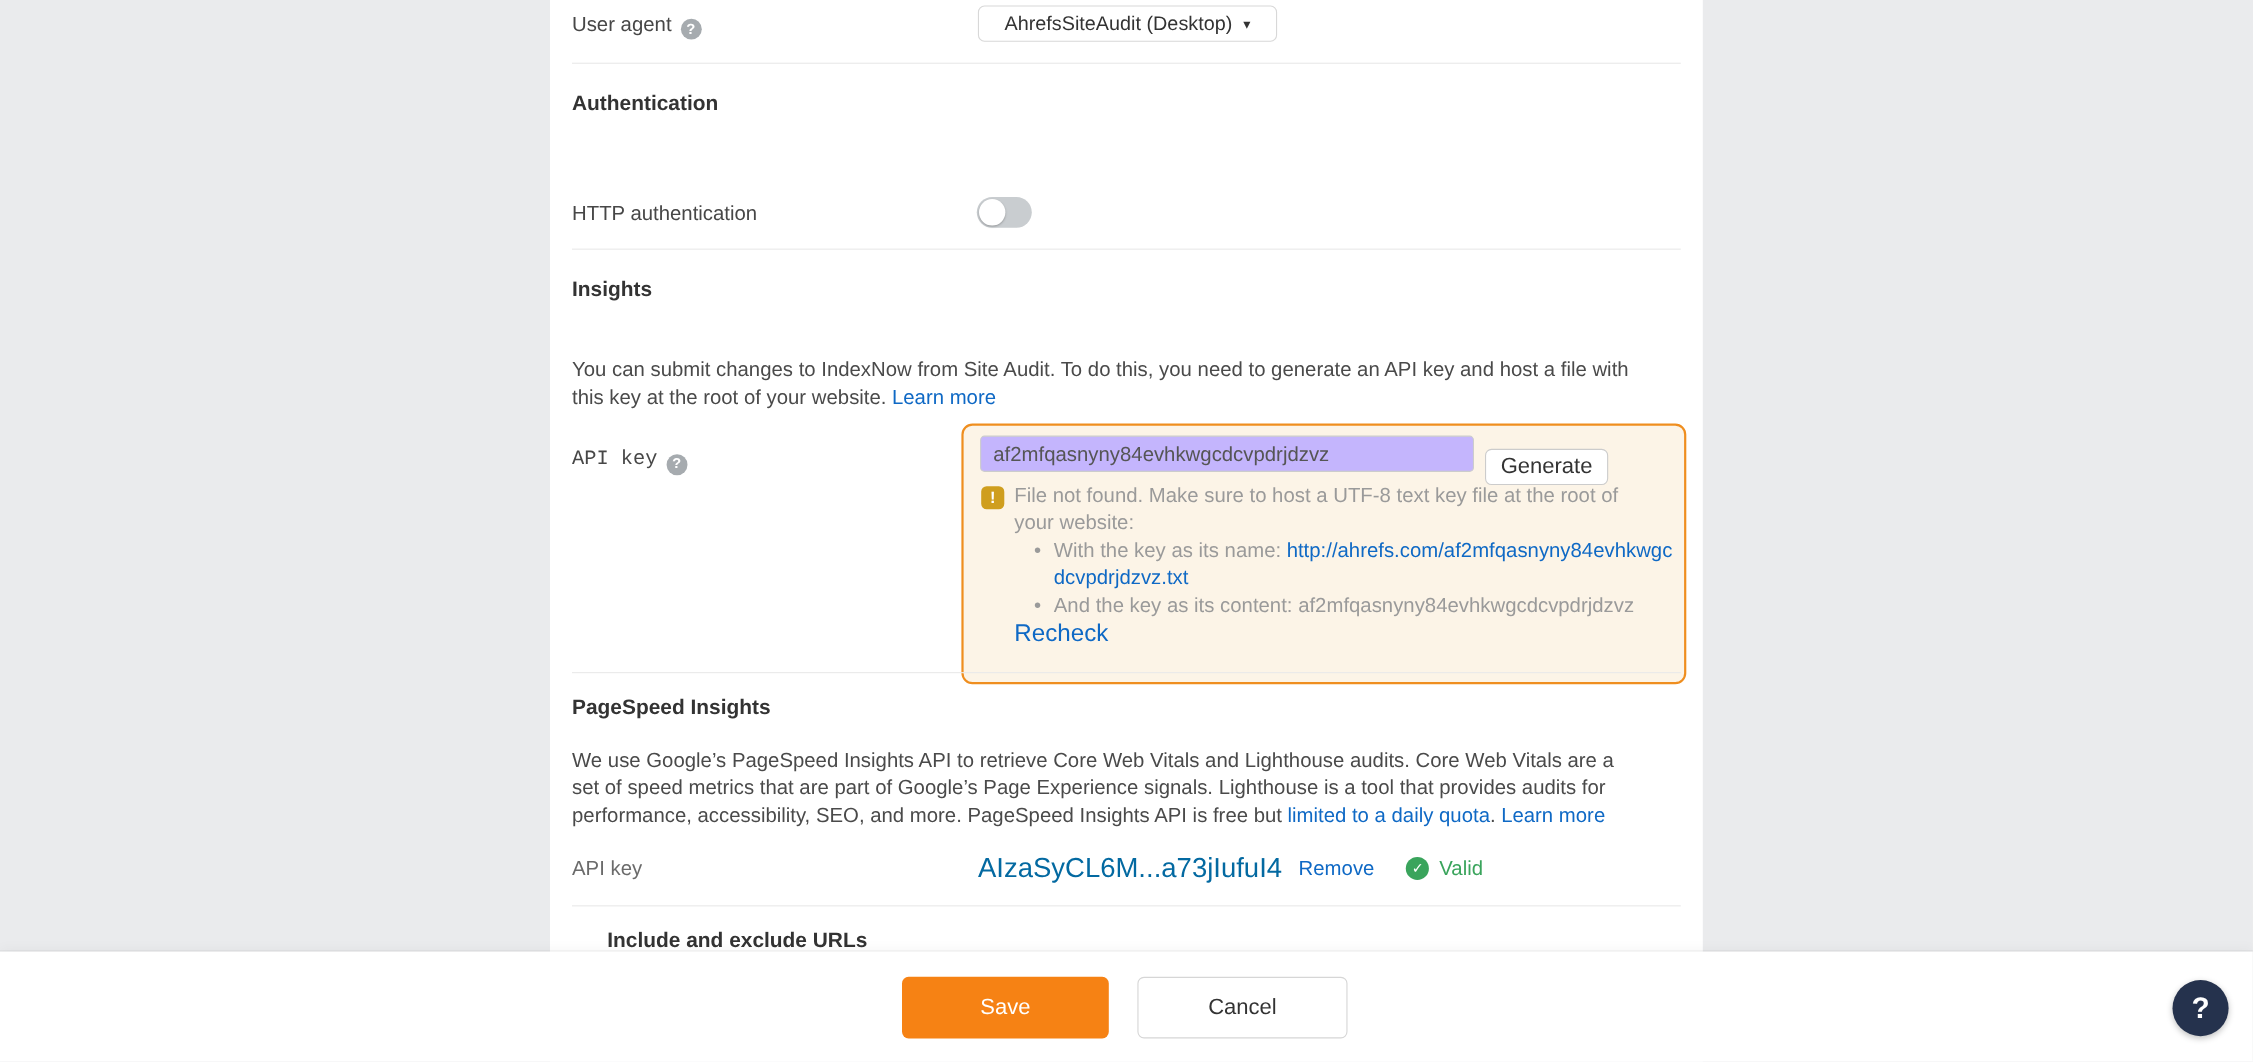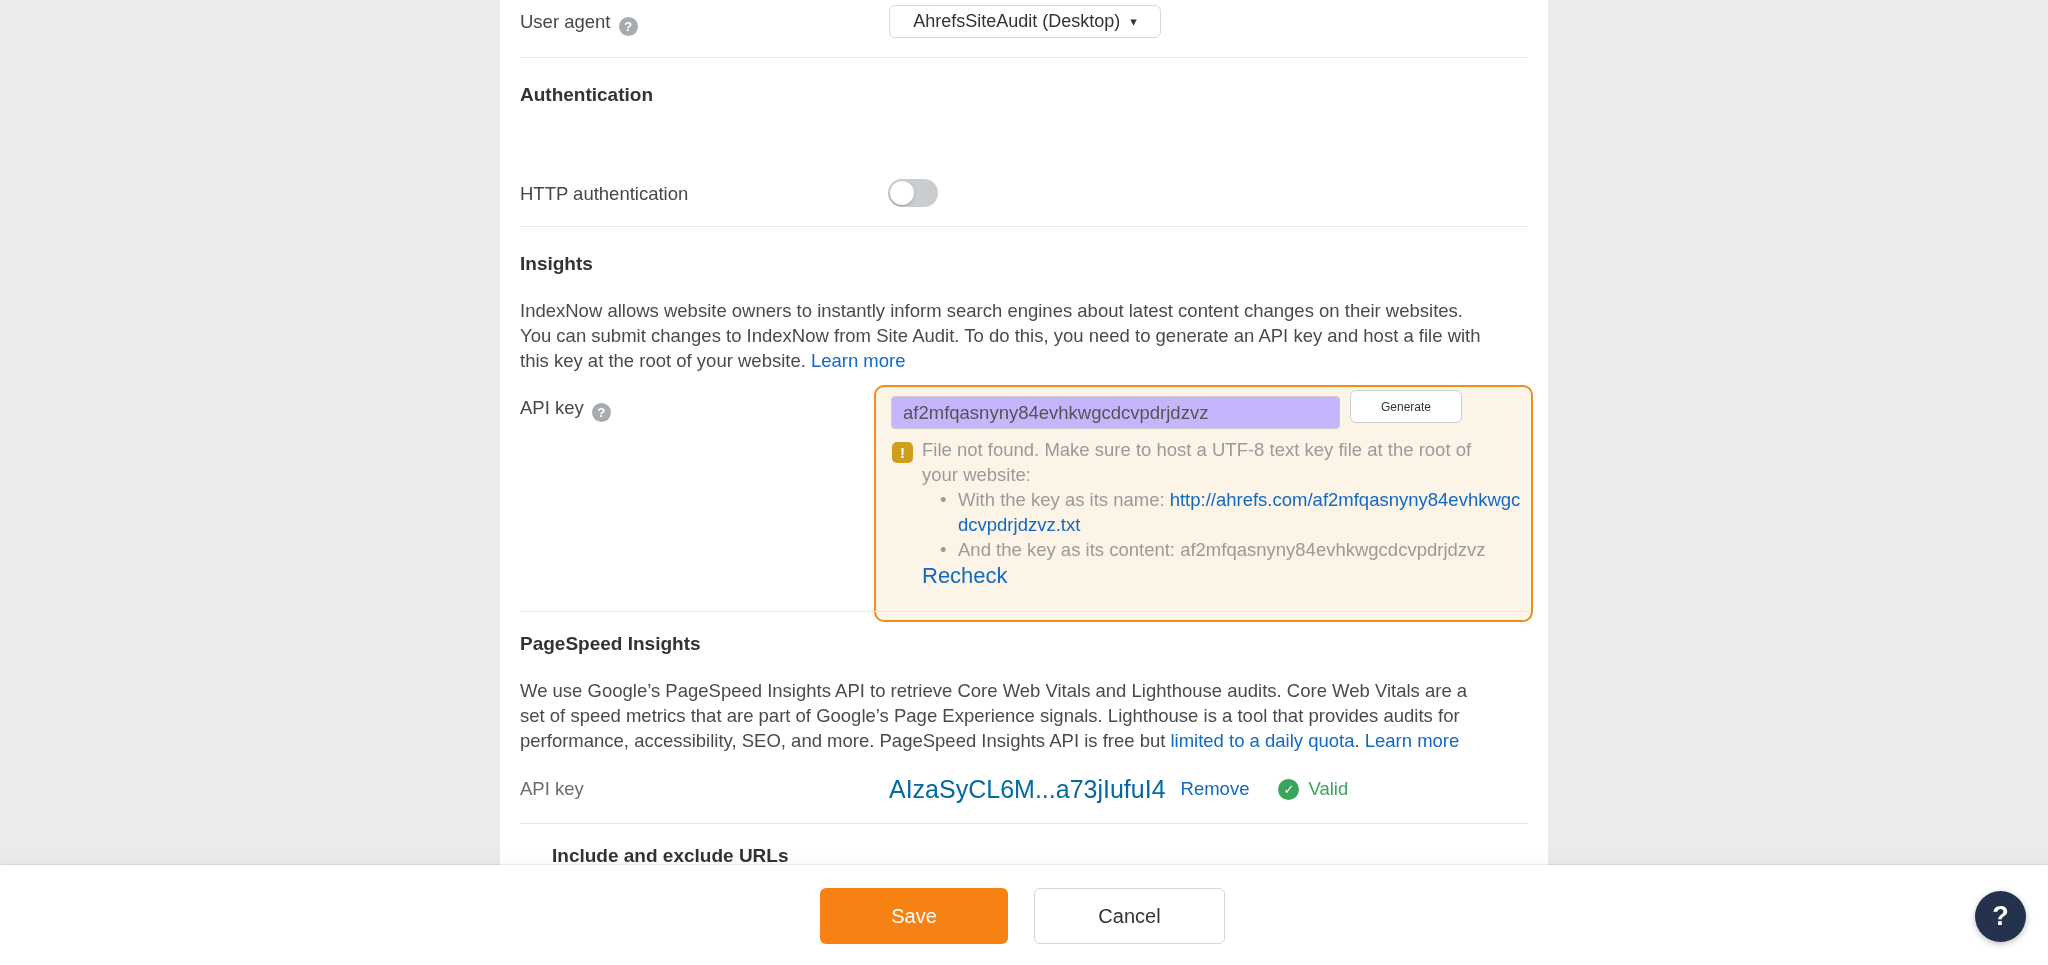--- a/index.html
+++ b/index.html
@@ -24,24 +24,24 @@
   .toggle { position:absolute; left:388px; top:179px; width:50px; height:28px;
     background:#c9cdd0; border-radius:14px; cursor:pointer; }
   .toggle .knob { position:absolute; left:2px; top:2px; width:24px; height:24px;
     border-radius:50%; background:#ffffff; box-shadow:0 1px 2px rgba(0,0,0,0.25); }
   .keybox { position:absolute; left:374px; top:385px; width:659px; height:237px;
     background:#fcf4e7; border:2px solid #ef8e1f; border-radius:10px; }
   .key-input { position:absolute; left:15px; top:9px; width:449px; height:33px;
     border:1px solid #cccccc; border-radius:4px; background:#c4b5fd;
     font-family:"Liberation Sans","DejaVu Sans",sans-serif;
     font-size:18.5px; color:#555555; padding:0 11px; }
-  .generate-btn { position:absolute; left:474px; top:3px; width:112px; height:33px;
+  .generate-btn { position:absolute; left:474px; top:21px; width:112px; height:33px;
     background:#ffffff; border:1px solid #cccccc; border-radius:6px;
     font-family:"Liberation Sans","DejaVu Sans",sans-serif;
-    font-size:12px; color:#333333; cursor:pointer; }
+    font-size:20px; color:#333333; cursor:pointer; }
   .warn-icon { position:absolute; left:16px; top:55px; width:21px; height:21px;
     border-radius:5px; background:#cf9e1e; color:#ffffff; font-size:15px; font-weight:bold;
     text-align:center; line-height:21px; }
   .warn-text { position:absolute; left:46px; top:50px; font-size:18.5px; color:#9a9a9a; line-height:25px; }
   .bullets { position:absolute; left:64px; top:100px; font-size:18.5px; color:#9a9a9a; line-height:25px; }
   .b-item { display:flex; }
   .dot { width:18px; color:#9a9a9a; }
   .btext { width:566px; }
   .url-link { word-break:break-all; }
   .recheck { position:absolute; left:46px; top:176px; font-size:22px; line-height:25px; }
@@ -83,25 +83,25 @@
   <div class="abs heading" style="left:20px; top:84px;">Authentication</div>
   <div class="abs label" style="left:20px; top:180px; line-height:28px;">HTTP authentication</div>
   <div class="toggle">
     <div class="knob"></div>
   </div>
 
   <div class="divider" style="top:226px;"></div>
 
   <div class="abs heading" style="left:20px; top:253px;">Insights</div>
   <div class="abs para" style="left:20px; top:298px; width:1012px;">
-    <span>IndexNow allows website owners to instantly inform search engines about latest content changes on their websites.</span><br>
+    <br>
     <span>You can submit changes to IndexNow from Site Audit. To do this, you need to generate an API key and host a file with</span><br>
     <span>this key at the root of your website.</span><a class="link ml">Learn more</a>
   </div>
-  <div class="abs label" style="left:20px; top:394px; line-height:28px;">
+  <div class="abs label" style="left:20px; top:404px; line-height:28px;font-family:Liberation Mono, monospace;">
     <span>API key</span><span class="help-q">?</span>
   </div>
 
   <div class="keybox">
     <input class="key-input" type="text" value="af2mfqasnyny84evhkwgcdcvpdrjdzvz" style="">
     <button class="generate-btn">Generate</button>
     <div class="warn-icon">!</div>
     <div class="warn-text">
       <span>File not found. Make sure to host a UTF-8 text key file at the root of</span><br>
       <span>your website:</span>

